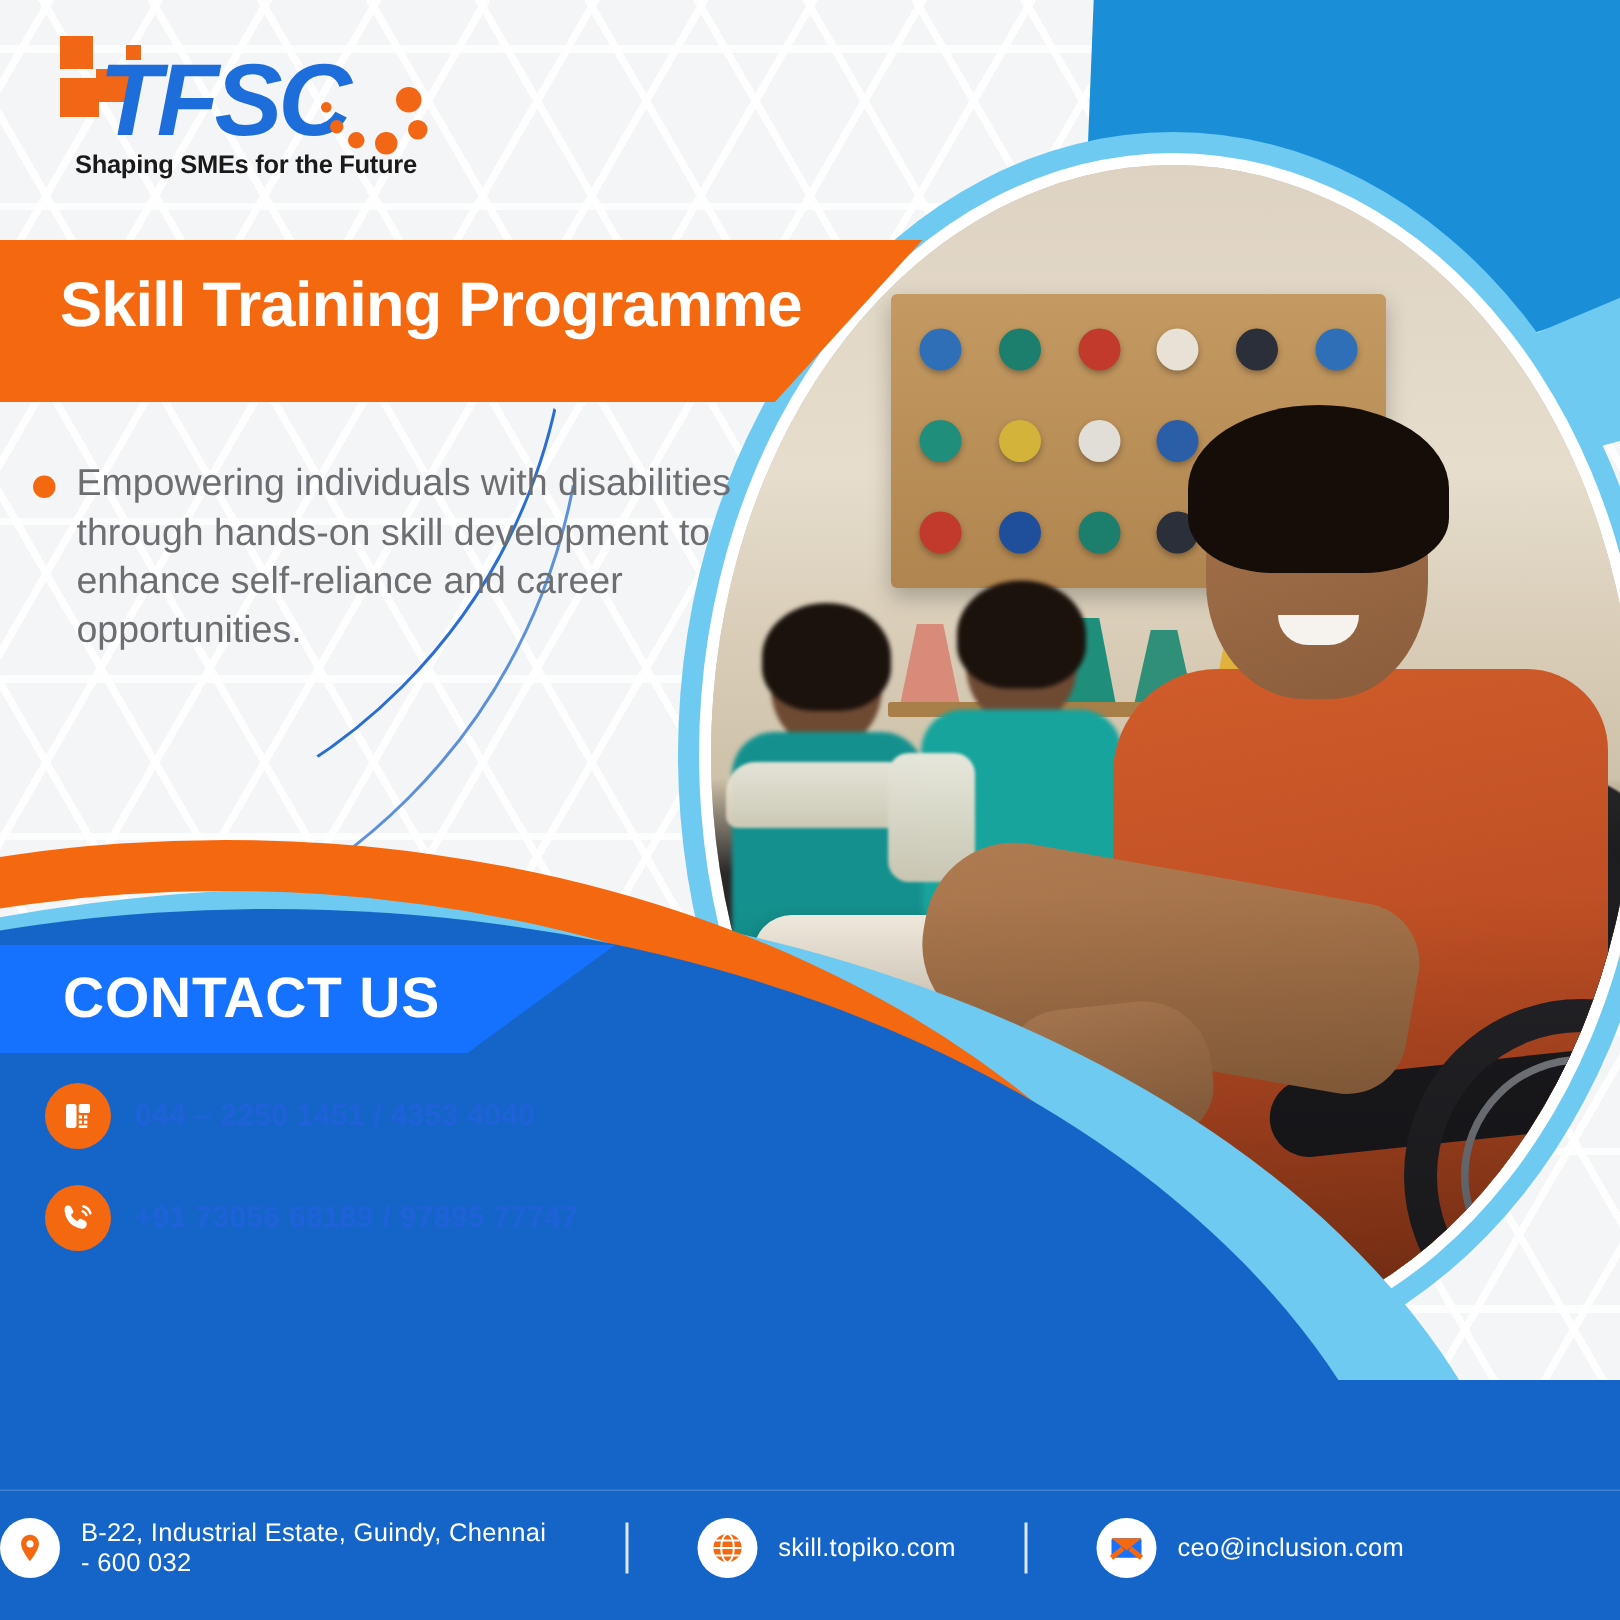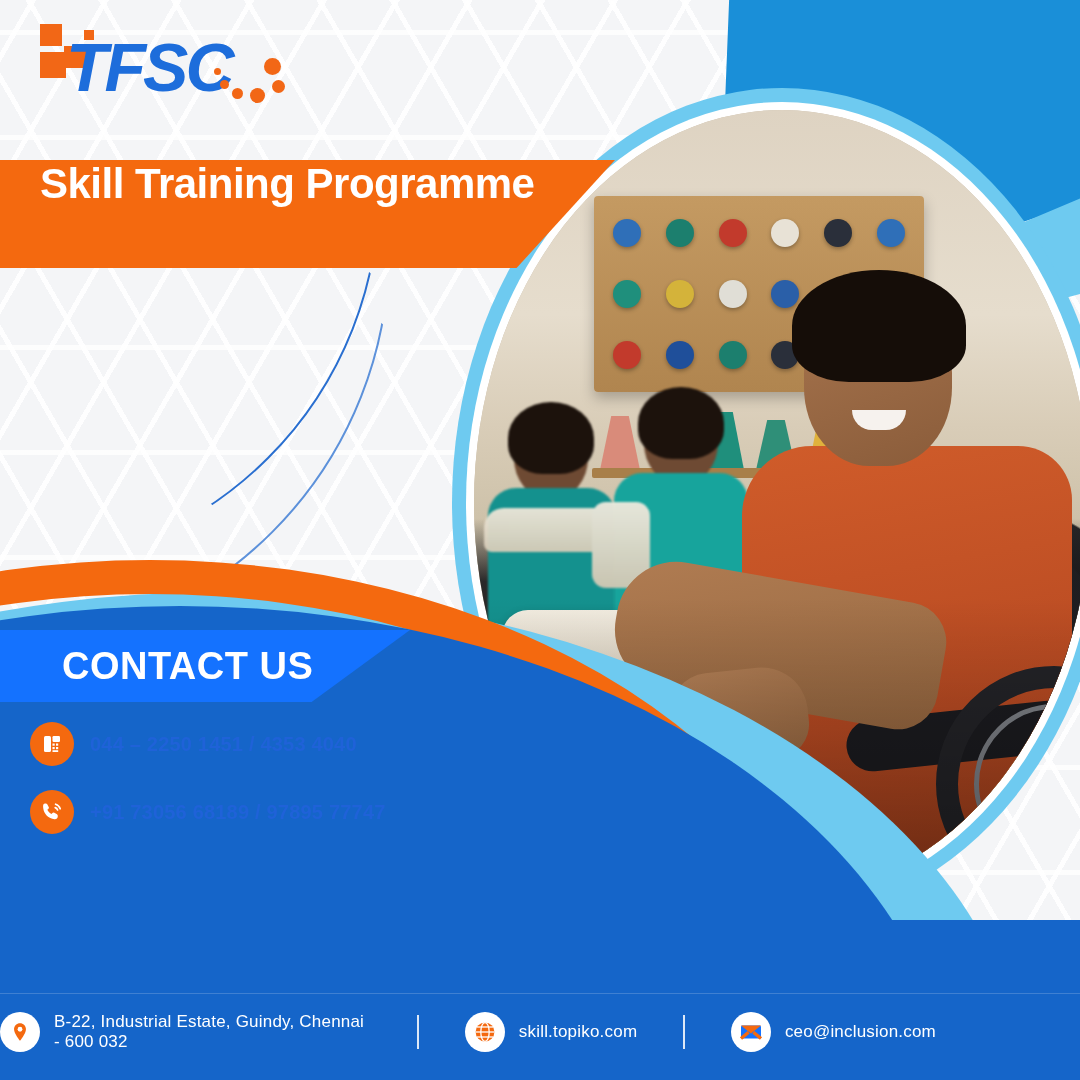--- a/index.html
+++ b/index.html
@@ -228,21 +228,21 @@
     font-size:17px; font-weight:bold; color:#1a1a1a;
     letter-spacing:-.2px;
   }
 
   
   .headline{
     position:absolute; left:0; top:160px; z-index:6;
     width:615px; min-height:108px;
     background:#f4690f;
     clip-path:polygon(0 0, 100% 0, 84% 100%, 0 100%);
-    padding:0 0 18px 40px;
+    padding:19px 0 18px 40px;
   }
   .headline h1{
     color:#ffffff; font-size:42px; line-height:1.13; font-weight:bold;
     letter-spacing:-.5px; max-width:520px;
   }
 
   
   .bullets{ position:absolute; left:22px; top:306px; width:500px; z-index:6; }
   .bullet{ display:flex; gap:14px; margin-bottom:28px; }
   .bullet-dot{
@@ -256,21 +256,21 @@
   
   .contact-banner{
     position:absolute; left:0; top:630px; z-index:6;
     width:410px; height:72px;
     background:#1472ff;
     clip-path:polygon(0 0, 100% 0, 76% 100%, 0 100%);
     display:flex; align-items:center;
   }
   .contact-banner span{
     color:#fff; font-size:38px; font-weight:bold; letter-spacing:.5px;
-    padding-left:62px;
+    padding-left:42px;
   }
   .contact-rows{ position:absolute; left:30px; top:722px; z-index:6; }
   .c-row{ display:flex; align-items:center; gap:16px; margin-bottom:24px; }
   .c-icon{
     width:44px; height:44px; border-radius:50%;
     background:#f4690f; display:flex; align-items:center; justify-content:center;
     flex:0 0 auto;
   }
   .c-text{ color:#1f62d8; font-size:20px; font-weight:bold; letter-spacing:.2px; }
 
@@ -304,21 +304,21 @@
     background:#1565c9; z-index:6;
   }
   .footer-hairline{
     position:absolute; left:0; bottom:86px; width:1080px; height:1px;
     background:rgba(255,255,255,.18); z-index:7;
   }
 
   
   .footer{
     position:absolute; left:0; bottom:0; width:936px; height:96px;
-    display:flex; align-items:center; justify-content:space-between; gap:16px;
+    display:flex; align-items:center; justify-content:flex-end; gap:16px;
     z-index:8;
   }
   .f-item{ display:flex; align-items:center; gap:14px; }
   .f-icon{
     width:40px; height:40px; border-radius:50%; background:#ffffff;
     display:flex; align-items:center; justify-content:center; flex:0 0 auto;
   }
   .f-text{ color:#ffffff; font-size:17px; letter-spacing:.2px; }
   .f-div{ width:2px; height:34px; background:rgba(255,255,255,.85); margin:0 30px; }
 </style>
@@ -429,27 +429,32 @@
       <div class="tfsc">TFSC</div>
       <div class="dots">
         <div class="dot" style="left:40px; top:0px;  width:17px; height:17px;"></div>
         <div class="dot" style="left:48px; top:22px; width:13px; height:13px;"></div>
         <div class="dot" style="left:26px; top:30px; width:15px; height:15px;"></div>
         <div class="dot" style="left:8px;  top:30px; width:11px; height:11px;"></div>
         <div class="dot" style="left:-4px; top:22px; width:9px;  height:9px;"></div>
         <div class="dot" style="left:-10px;top:10px; width:7px;  height:7px;"></div>
       </div>
     </div>
+    <div class="tagline">Shaping SMEs for the Future</div>
   </div>
 
   <div class="headline">
     <h1><span>Skill Training Programme</span><br></h1>
   </div>
 
   <div class="bullets">
+    <div class="bullet">
+      <div class="bullet-dot"></div>
+      <div class="bullet-text">Empowering individuals with disabilities through hands-on skill development to enhance self-reliance and career opportunities.</div>
+    </div>
   </div>
 
   <div class="contact-banner">
     <span>CONTACT US</span>
   </div>
 
   <div class="contact-rows">
     <div class="c-row">
       <div class="c-icon">
         <svg width="24" height="24" viewBox="0 0 24 24" fill="none">

